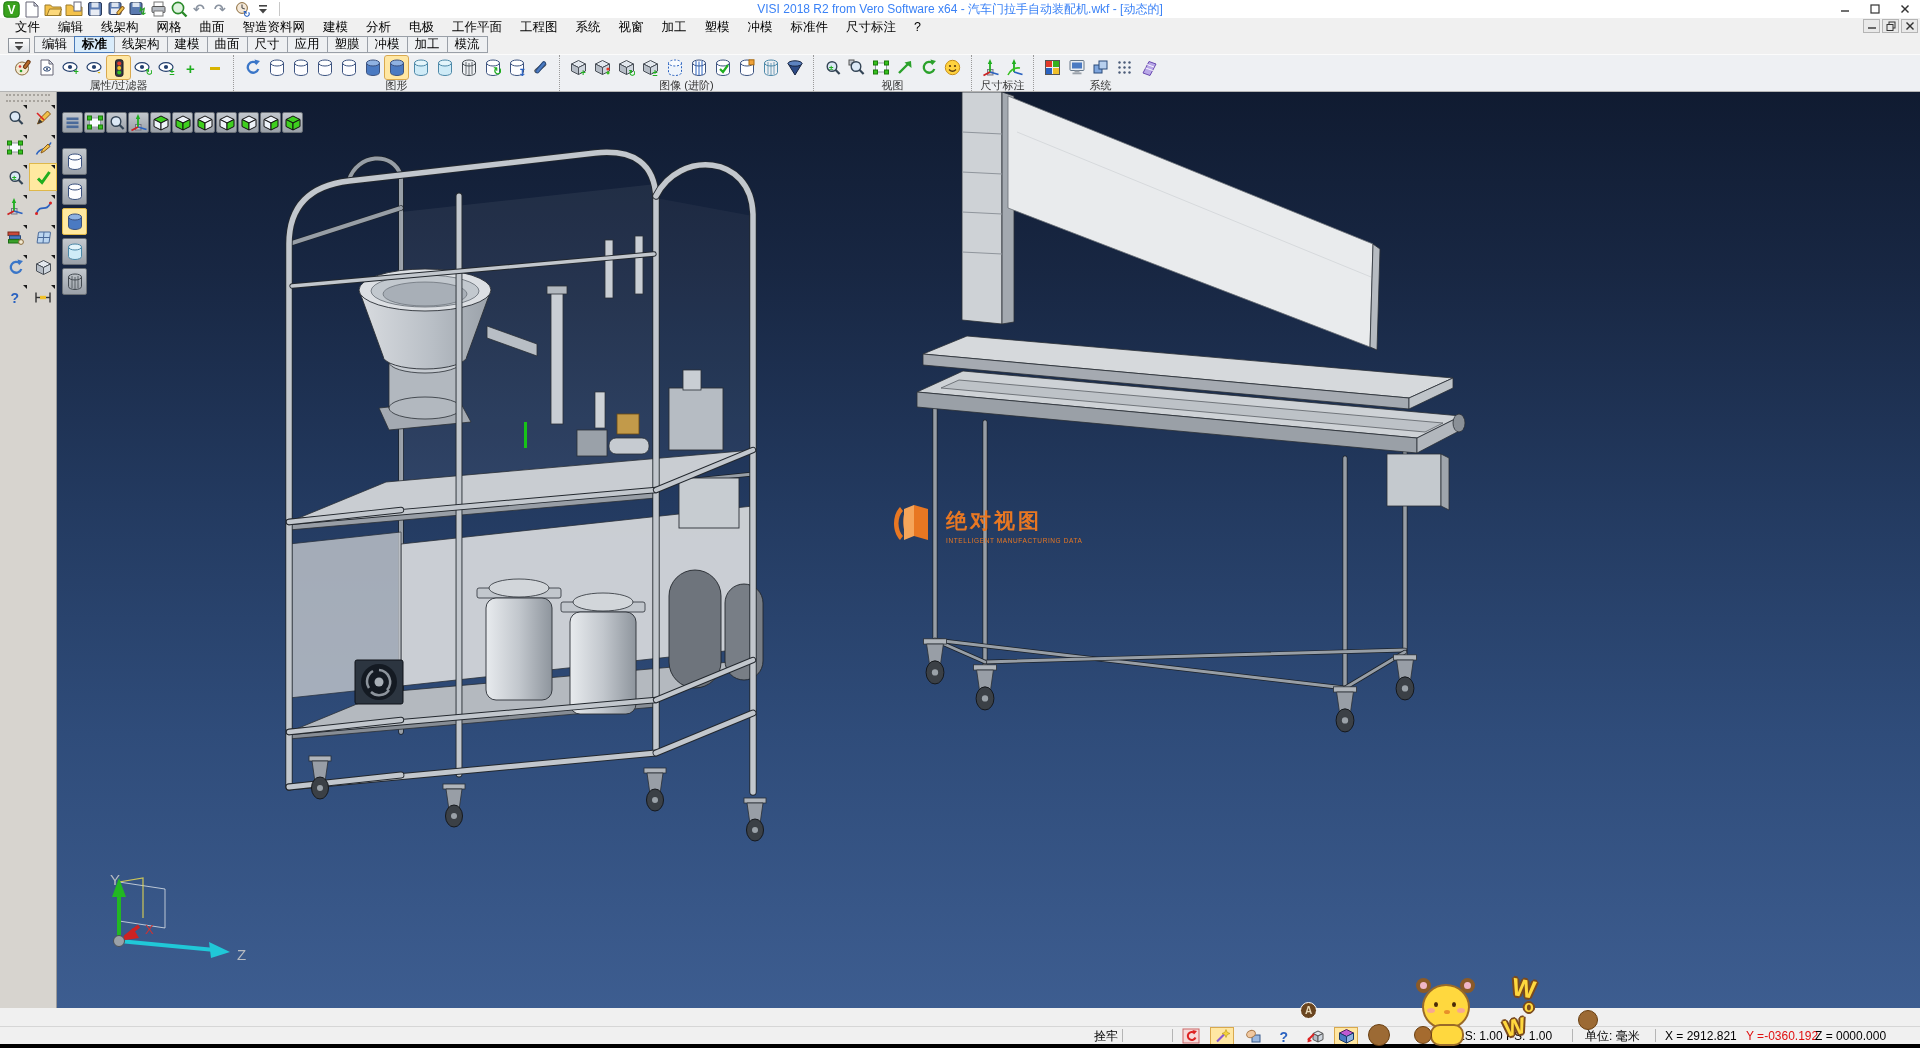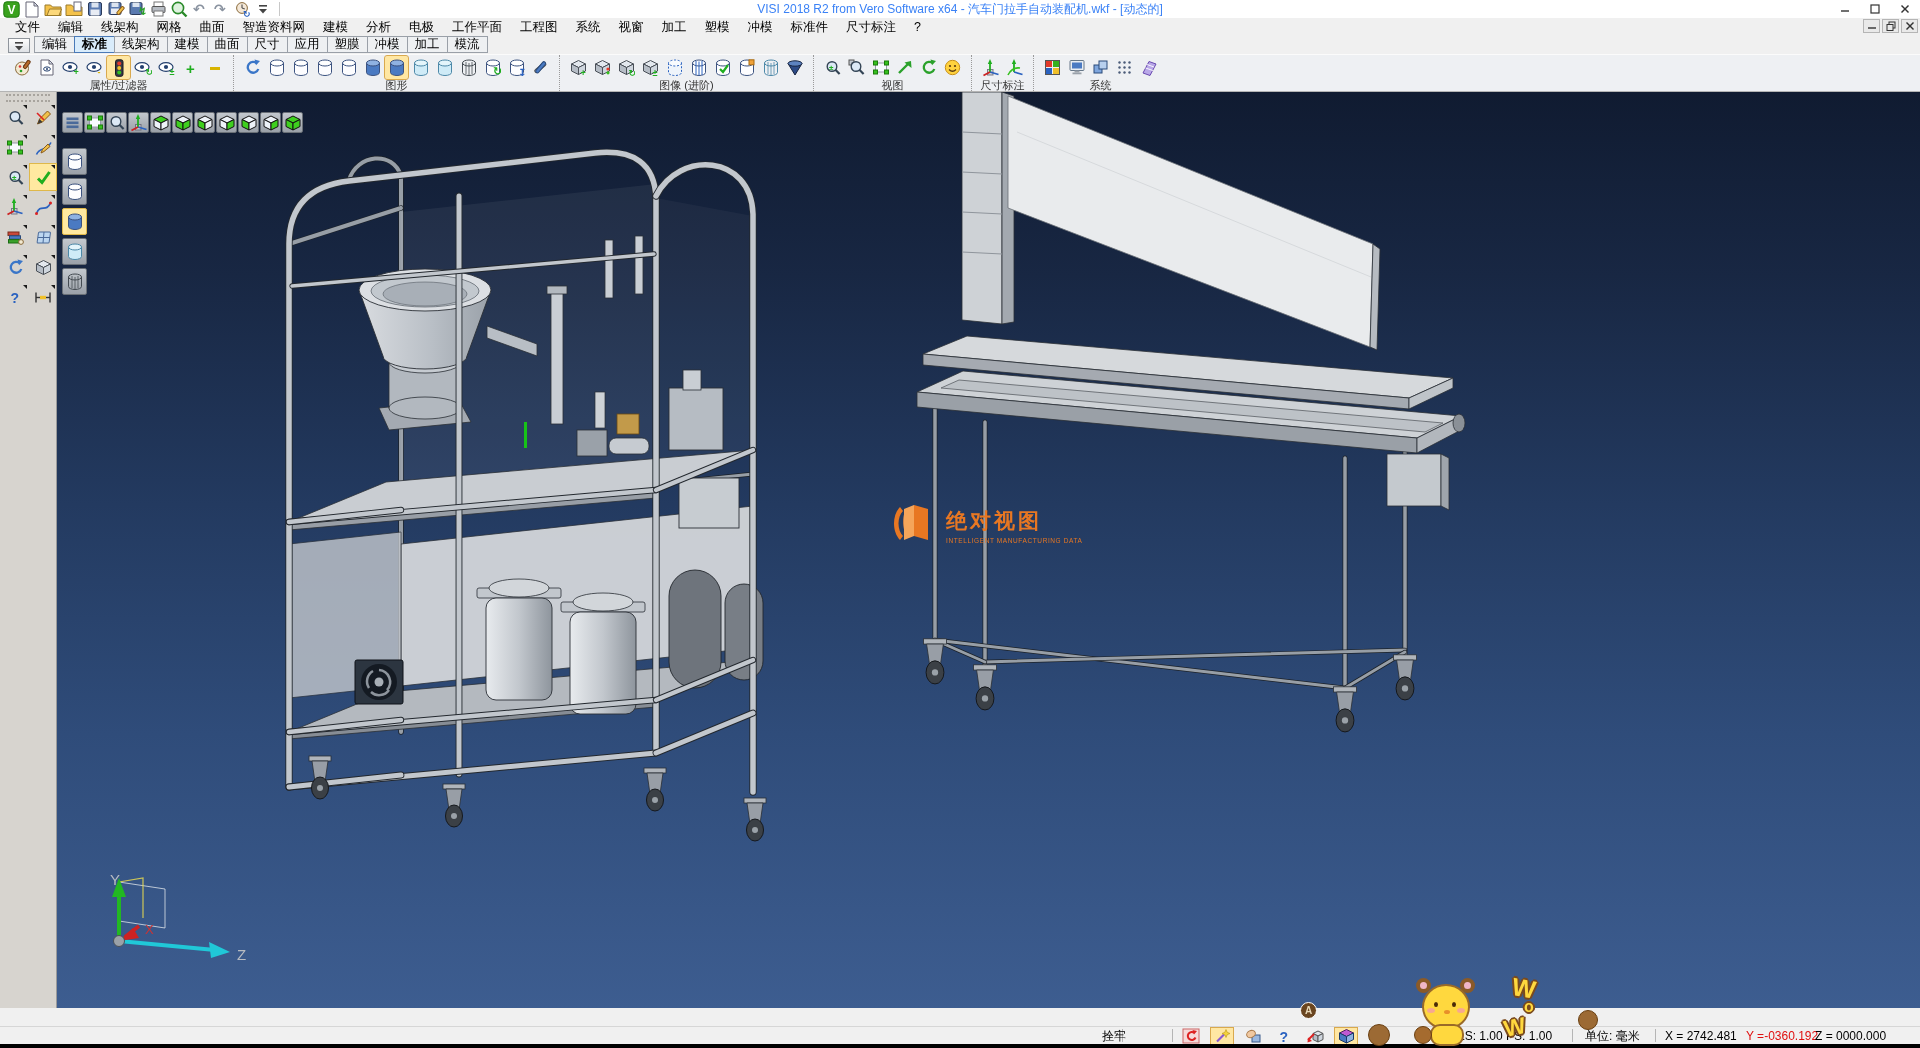--- a/index.html
+++ b/index.html
@@ -1047,21 +1047,21 @@
       <span class="wm-text-col">
         <span class="wm-title">绝对视图</span>
         <span class="wm-sub">INTELLIGENT MANUFACTURING DATA</span>
       </span>
     </div>
   </div>
 
 
   <div class="statusbottom">
     <span class="vsep" style="left:1122px;"></span>
-    <span class="spos" style="left:1094px;margin-left:8px;">拴牢</span>
+    <span class="spos" style="left:1094px;">拴牢</span>
     <span class="vsep" style="left:1172px;"></span>
     <span id="statusicons"><div class="sicon" style="left: 1180px;">
           <svg viewBox="0 0 18 16" width="18" height="16">
             <rect x="1" y="1" width="16" height="14" fill="#f6dada" stroke="#c66"></rect>
    <path d="M12.5,5 A4,4 0 1 0 13.5,9.5" fill="none" stroke="#d22" stroke-width="2"></path>
             <polygon points="10.5,2 15,3 12,6.5" fill="#d22"></polygon>
           </svg>
         </div><div class="sicon hl" style="left: 1211px;">
           <svg viewBox="0 0 16 16" width="16" height="16">
             <line x1="3" y1="13.5" x2="10" y2="6.5" stroke="#8a5ad2" stroke-width="2.2"></line>
@@ -1097,21 +1097,21 @@
         </div><div class="sicon" style="left: 1433px;">
           <svg viewBox="0 0 16 16" width="16" height="16">
             <rect x="2" y="2.5" width="12" height="11" fill="#fff" stroke="#555"></rect>
             <rect x="8" y="2.5" width="6" height="11" fill="#9ab8e0" stroke="#555"></rect>
           </svg>
         </div></span>
     <span class="spos" style="left:1458px;">LS: 1.00 PS: 1.00</span>
     <span class="vsep" style="left:1572px;"></span>
     <span class="spos" style="left:1585px;">单位: 毫米</span>
     <span class="vsep" style="left:1655px;"></span>
-    <span class="spos" style="left:1665px;">X = 2742.481</span>
+    <span class="spos" style="left:1665px;">X = 2912.821</span>
     <span class="spos red" style="left:1746px;">Y =-0360.192</span>
     <span class="spos" style="left:1815px;">Z = 0000.000</span>
   </div>
 
   <div class="blackstrip"></div>
 
   <div class="mascot">
     <div class="m-badge">A</div>
     <div class="m-bear-l"></div>
     <div class="m-chick">

